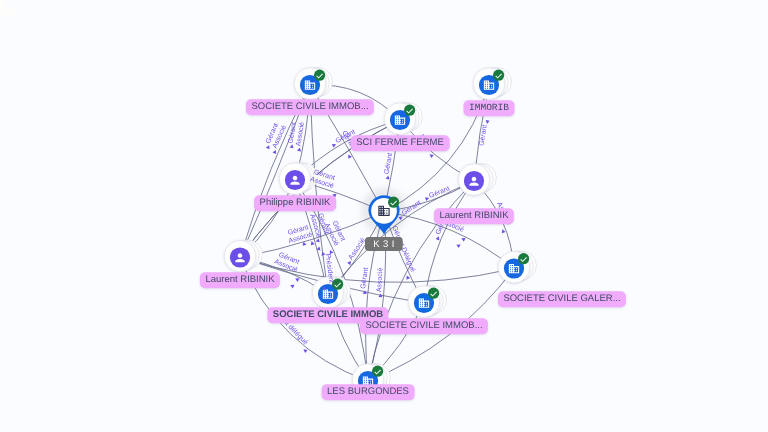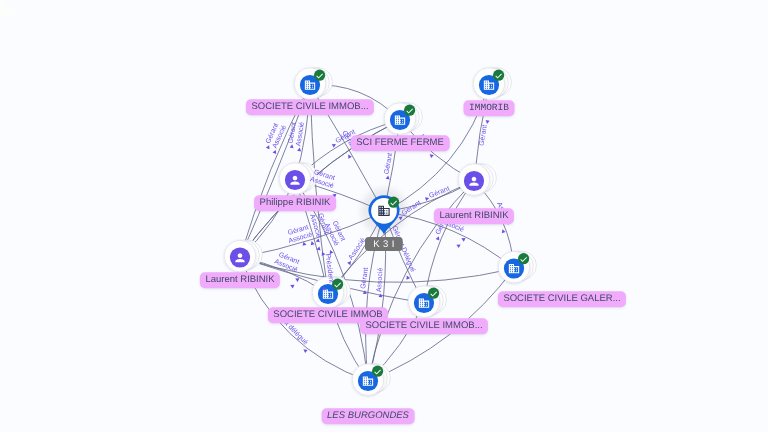--- a/index.html
+++ b/index.html
@@ -236,17 +236,17 @@
     </svg>
   <div id="nodes">
       <div class="node-label" style="left: 310px; top: 106.5px;">SOCIETE CIVILE IMMOB...</div>
       <div class="node-label" style="left: 400px; top: 143px;">SCI FERME FERME</div>
       <div class="node-label" style="left: 489px; top: 108px; font-family: Liberation Mono, monospace;">IMMORIB</div>
       <div class="node-label" style="left: 295px; top: 202.5px;">Philippe RIBINIK</div>
       <div class="node-label" style="left: 474px; top: 204px; margin-top: 12px;">Laurent RIBINIK</div>
       <div class="root-label" style="left: 384px; top: 243.5px;">K 3 I</div>
       <div class="node-label" style="left: 240px; top: 279.5px;">Laurent RIBINIK</div>
       <div class="node-label" style="left: 514px; top: 299px; margin-left: 48px;">SOCIETE CIVILE GALER...</div>
-      <div class="node-label" style="left: 328px; top: 315px;">SOCIETE CIVILE IMMOB</div>
+      <div class="node-label" style="left: 328px; top: 315px; font-weight: bold;">SOCIETE CIVILE IMMOB</div>
       <div class="node-label" style="left: 424px; top: 325.5px;">SOCIETE CIVILE IMMOB...</div>
-      <div class="node-label" style="left: 368px; top: 416px; font-style: italic;">LES BURGONDES</div>
+      <div class="node-label" style="left: 368px; top: 392px;">LES BURGONDES</div>
     </div>
 </div>
 
 </body></html>

